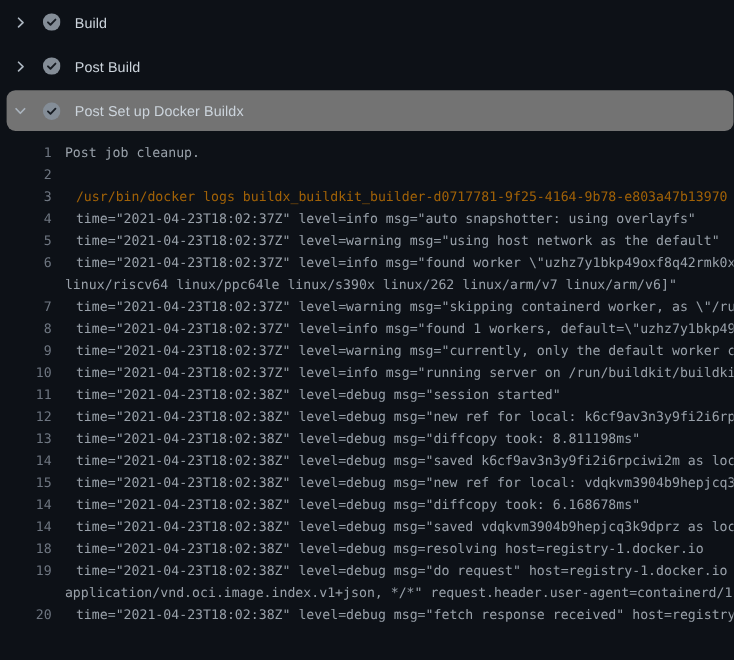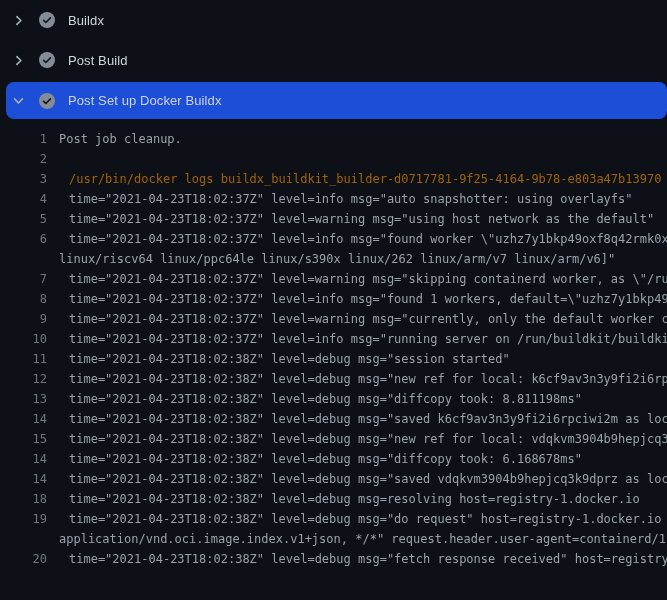--- a/index.html
+++ b/index.html
@@ -9,21 +9,21 @@
     background: #0d1117;
     font-family: "Liberation Sans", sans-serif;
   }
   
   .steps { padding-top: 0; }
   .step-row {
     height: 40px; display: flex; align-items: center;
     padding-left: 12px; cursor: pointer;
   }
   .step-row.expanded {
-    background: #1d4ed8; border-radius: 8px;
+    background: #737373; border-radius: 8px;
     margin-left: 6px; padding-left: 6px;
     height: 37px; margin-top: 2px;
   }
   .chev { width: 13px; height: 13px; display: inline-flex; align-items: center; justify-content: center; color: #aab4be; flex-shrink: 0; }
   .step-row .chev-down { display: none; }
   .step-row.expanded .chev-down { display: block; }
   .check { margin-left: 14px; width: 16px; height: 16px; flex-shrink: 0; display: inline-flex; }
   .step-label { margin-left: 13px; color: #ccd4dc; font-size: 13px; letter-spacing: 0.1px; }
   
   .log { padding-top: 10px; }
@@ -54,21 +54,21 @@
           <path d="M6 3.2 L11 8 L6 12.8" fill="none" stroke="currentColor" stroke-width="1.9" stroke-linecap="round" stroke-linejoin="round"></path>
         </svg>
 
     </span>
     <span class="check">
       <svg width="16" height="16" viewBox="0 0 16 16">
           <circle cx="8" cy="8" r="8" fill="#848d97"></circle>
           <path d="M4.6 8.3 L6.9 10.5 L11.4 5.8" fill="none" stroke="#161b22" stroke-width="1.7" stroke-linecap="round" stroke-linejoin="round"></path>
         </svg>
     </span>
-    <span class="step-label">Buildx</span>
+    <span class="step-label">Build</span>
   </div>
 
   <div class="step-row">
     <span class="chev">
       <svg class="chev-right" width="13" height="13" viewBox="0 0 16 16">
           <path d="M6 3.2 L11 8 L6 12.8" fill="none" stroke="currentColor" stroke-width="1.9" stroke-linecap="round" stroke-linejoin="round"></path>
         </svg>
 
     </span>
     <span class="check">

